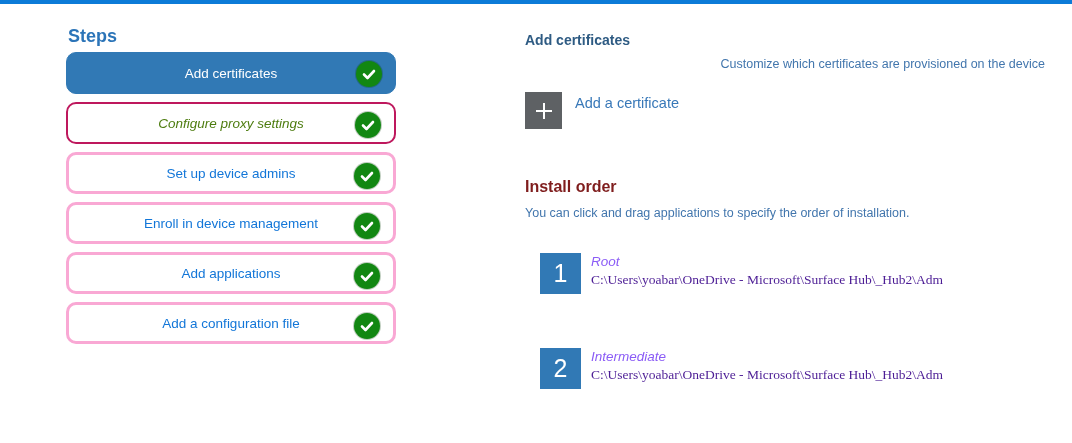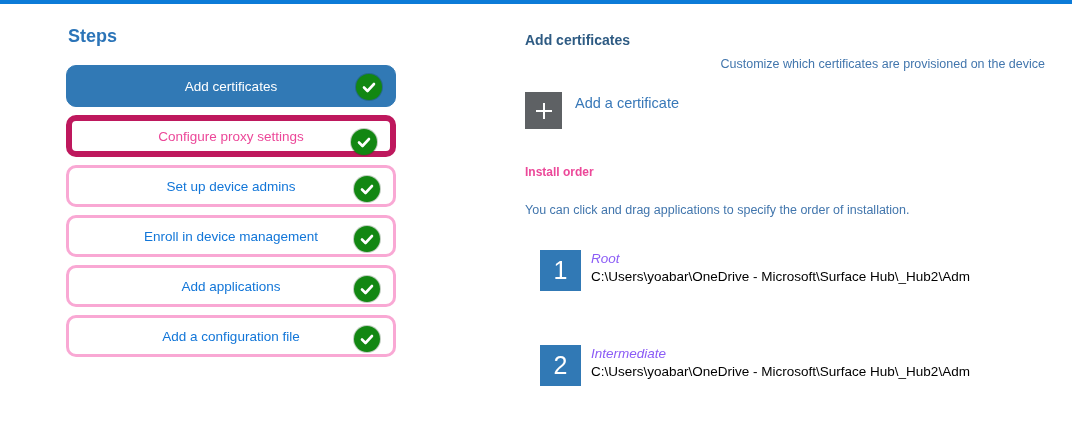--- a/index.html
+++ b/index.html
@@ -15,33 +15,33 @@
     position:absolute; top:0; left:0; right:0; height:4px;
     background:#0c7bd8;
   }
 
   
   .sidebar {
     position:absolute; left:66px; top:26px; width:330px;
   }
   .sidebar-title {
     color:#2b74b8; font-size:18px; font-weight:bold;
-    margin-left:2px; margin-bottom:18px;
+    margin-left:2px; margin-bottom:5px;
   }
   .step {
     position:relative;
     height:42px; margin-bottom:8px;
     border-radius:10px;
     display:flex; align-items:center; justify-content:center;
     font-size:13.5px;
     background:#ffffff;
     cursor:pointer;
   }
   .step.default  { border:3px solid #f9a8d4; color:#1276d8; }
-  .step.visited  { border:6px solid #be185d; color:#ec4899; }
+  .step.visited  { border:2px solid #be185d; color:#4d7c0f;font-style:italic; }
   .step.selected { border:1px solid #3179b5; background:#3179b5; color:#ffffff; }
   .check-badge {
     position:absolute; right:13px; top:8px;
     width:26px; height:26px; border-radius:50%;
     background:#128712;
     box-shadow:0 0 0 1px rgba(0,60,0,.25);
     display:flex; align-items:center; justify-content:center;
   }
   .check-badge svg { display:block; }
 
@@ -58,39 +58,39 @@
   }
   .plus-box {
     width:37px; height:37px; background:#5e6164; flex:0 0 auto;
     display:flex; align-items:center; justify-content:center;
   }
   .plus-box svg { display:block; }
   .add-cert-label {
     color:#3878b8; font-size:14.5px; margin-left:13px; margin-top:3px;
   }
 
-  .install-order-heading { margin-top:36px; color:#ec4899; font-size:12px; font-weight:bold; }
-  .install-order-sub { color:#4276ad; font-size:12.5px; margin-top:24px; }
+  .install-order-heading { margin-top:49px; color:#7f1d1d; font-size:16px; font-weight:bold; }
+  .install-order-sub { color:#4276ad; font-size:12.5px; margin-top:10px; }
 
   .cert-item {
     display:flex; align-items:flex-start;
     margin-left:15px; cursor:grab;
   }
   .cert-item.first  { margin-top:33px; }
   .cert-item.second { margin-top:54px; }
   .order-box {
     width:41px; height:41px; background:#3179b5; flex:0 0 auto;
     color:#ffffff; font-size:25px;
     display:flex; align-items:center; justify-content:center;
   }
   .cert-text { margin-left:10px; min-width:0; }
   .cert-name { color:#8b5cf6; font-size:13.5px; margin-top:1px;font-style:italic; }
   .cert-path {
-    color:#000000; font-size:13.5px; margin-top:3px;
-    white-space:nowrap; overflow:hidden; max-width:430px;
+    color:#4c1d95; font-size:13.5px; margin-top:3px;
+    white-space:nowrap; overflow:hidden; max-width:430px;font-family:Liberation Serif, serif;
   }
 </style>
 </head>
 <body>
 
 <div class="top-bar"></div>
 
 <div class="sidebar">
   <div class="sidebar-title">Steps</div>
 

